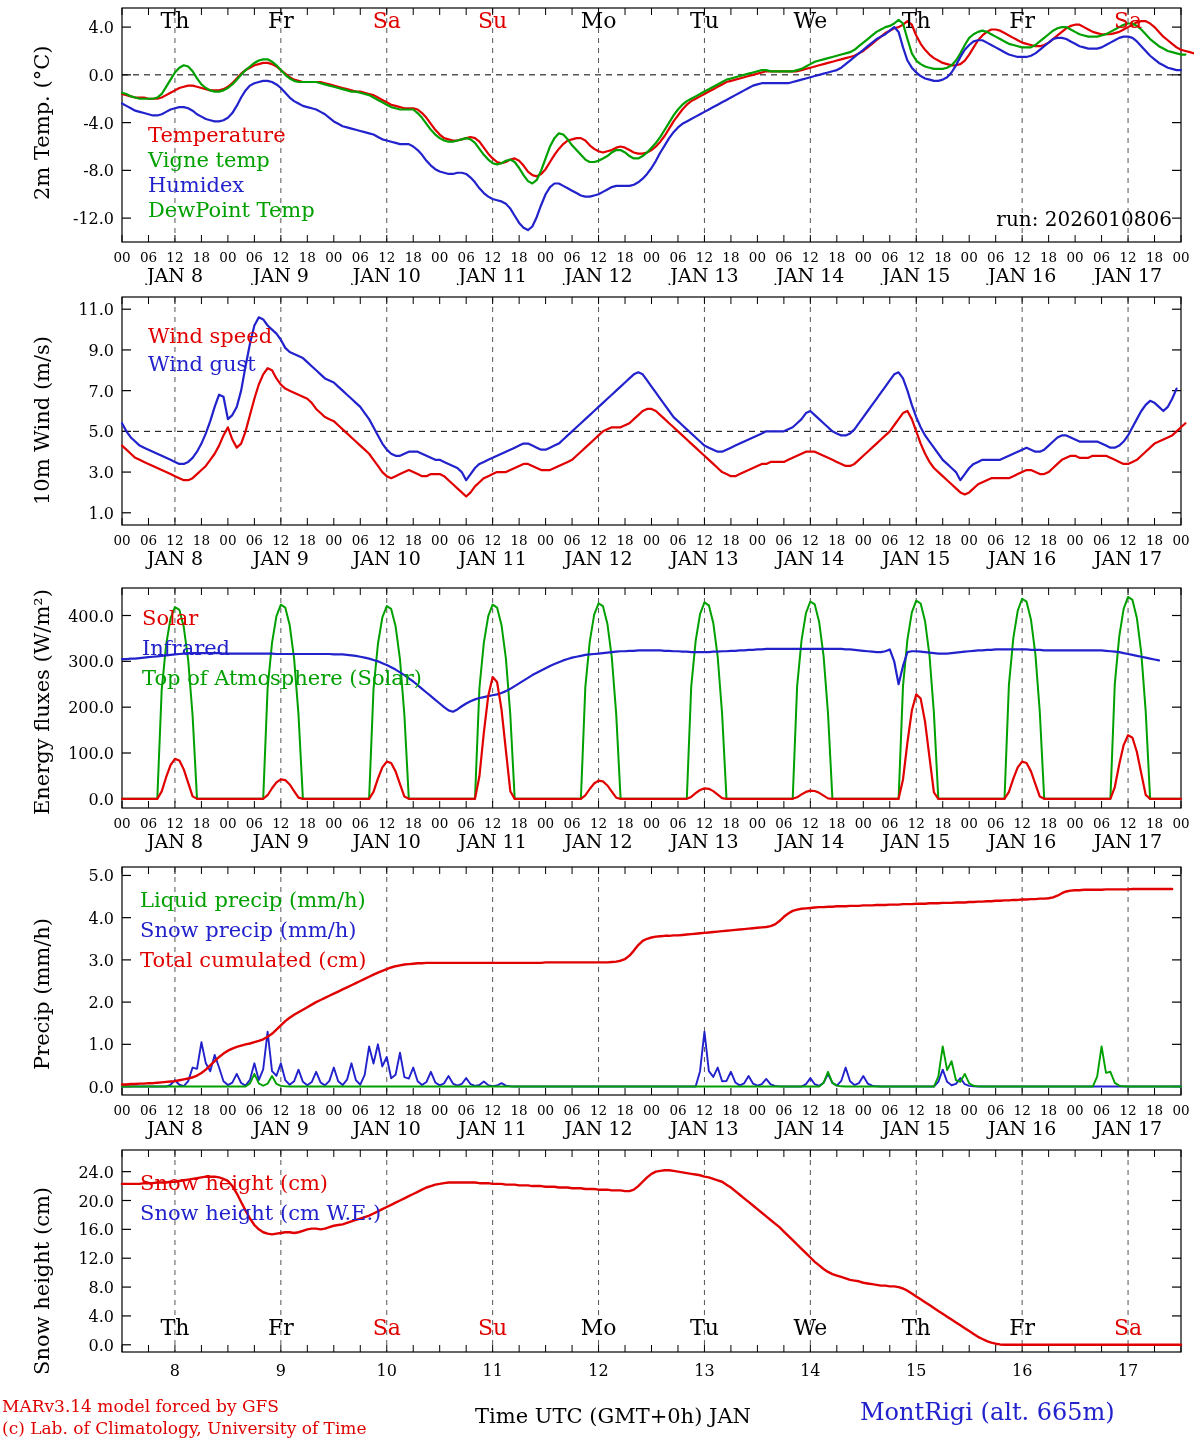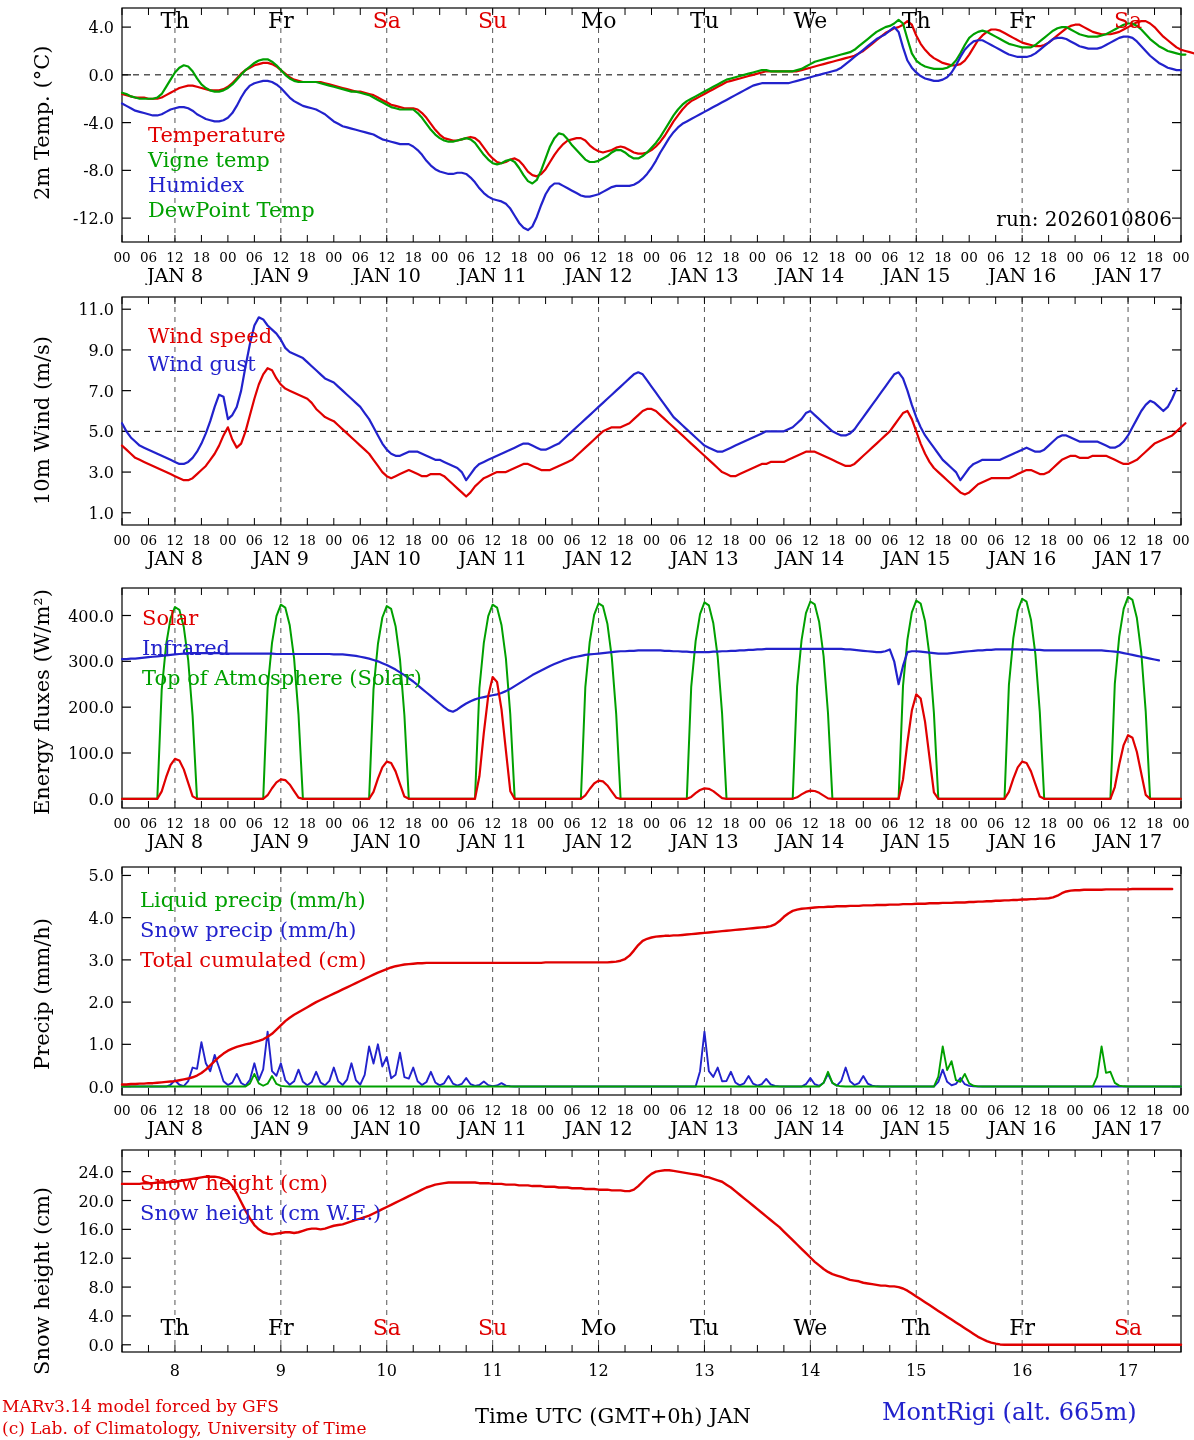--- a/index.html
+++ b/index.html
@@ -72,21 +72,20 @@
     color: #000;
     font-family: "DejaVu Serif", serif;
     white-space: nowrap;
   }
   .footer-right {
     position: absolute;
     font-size: 24px;
     color: #2222cc;
     font-family: "DejaVu Serif", serif;
     white-space: nowrap;
-    margin-left: 22px;
   }
   .runtext {
     font-size: 20px;
     font-family: "DejaVu Serif", serif;
     fill: #000;
   }
 </style>
 </head>
 <body>
 

